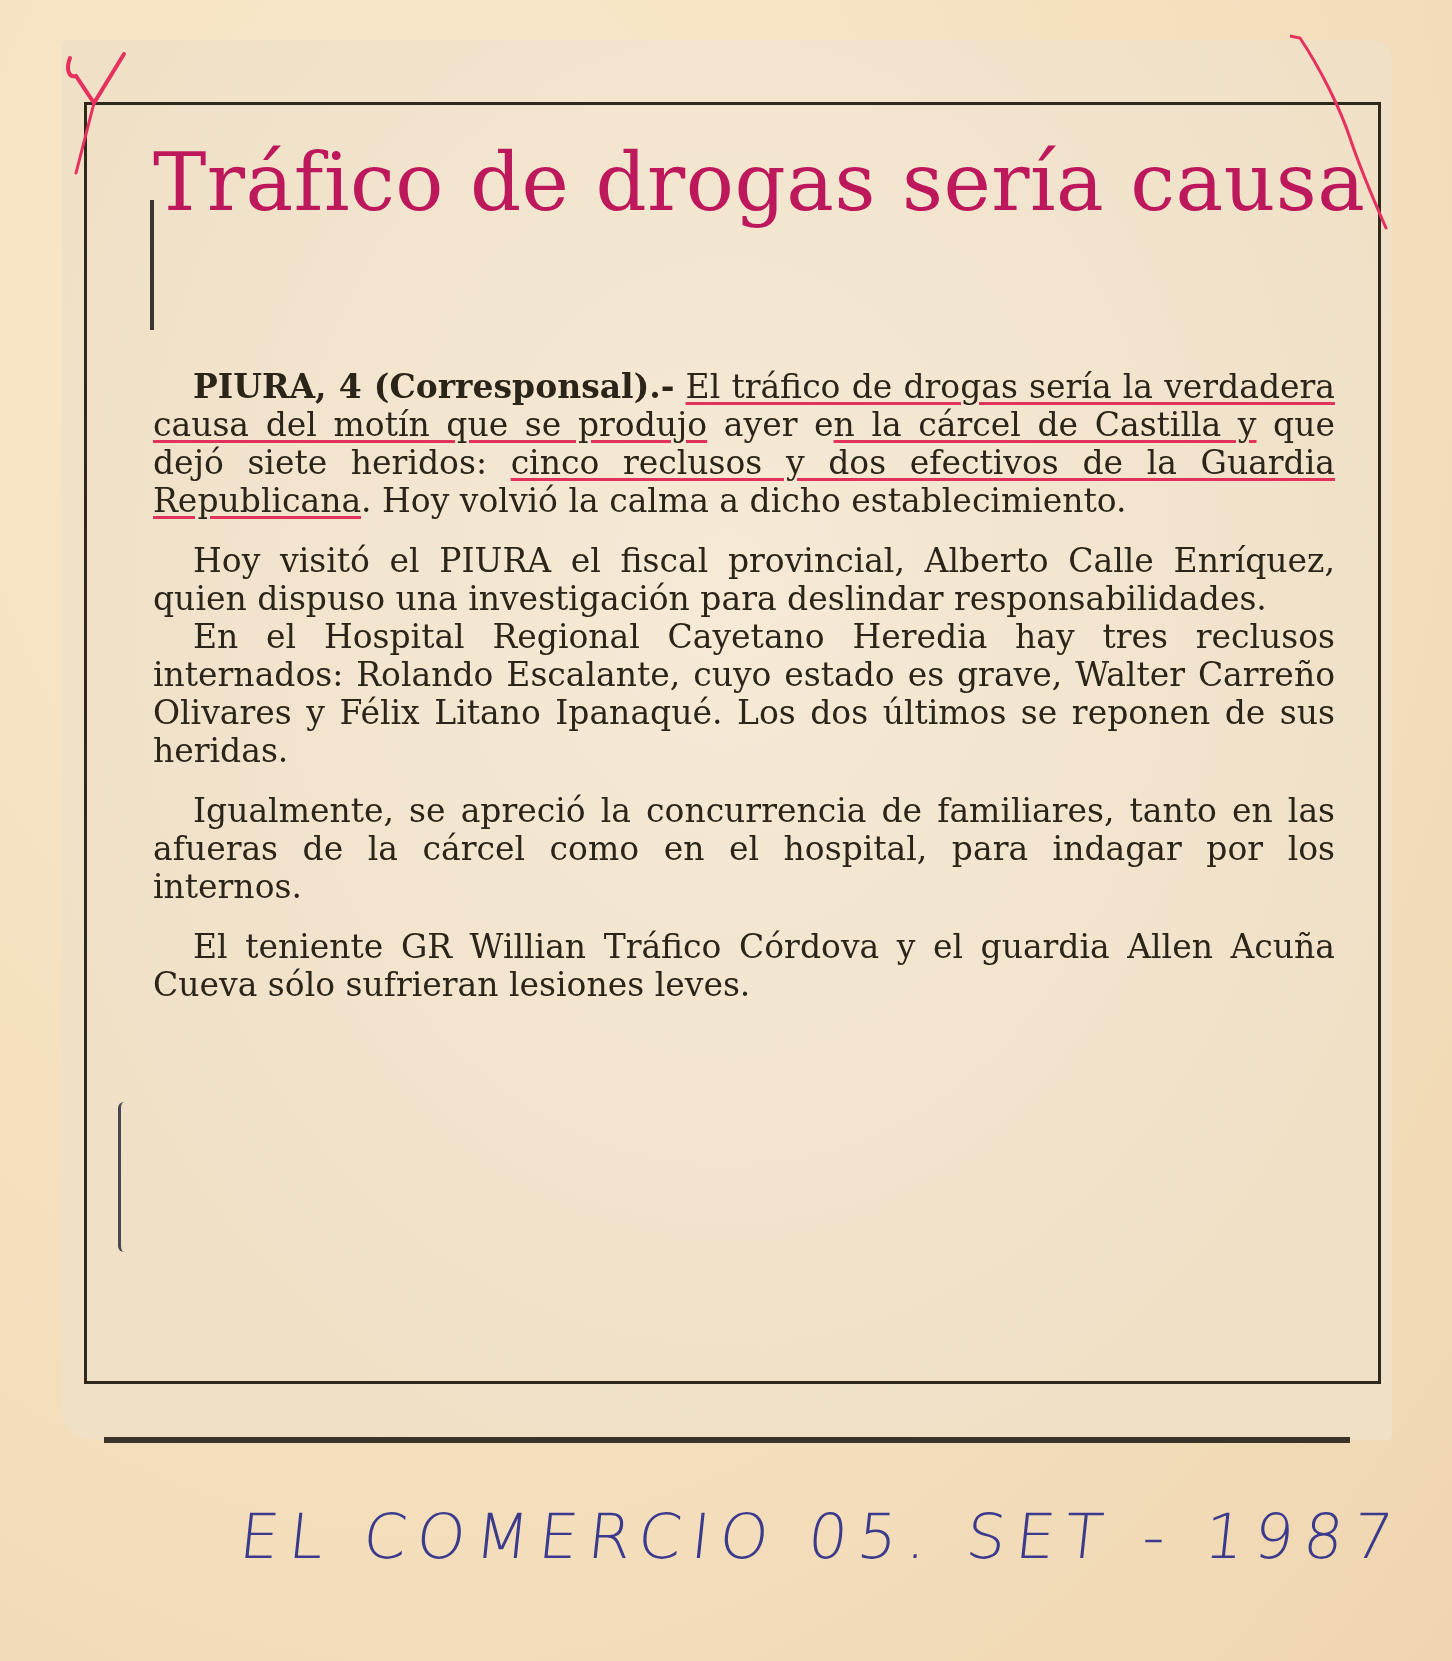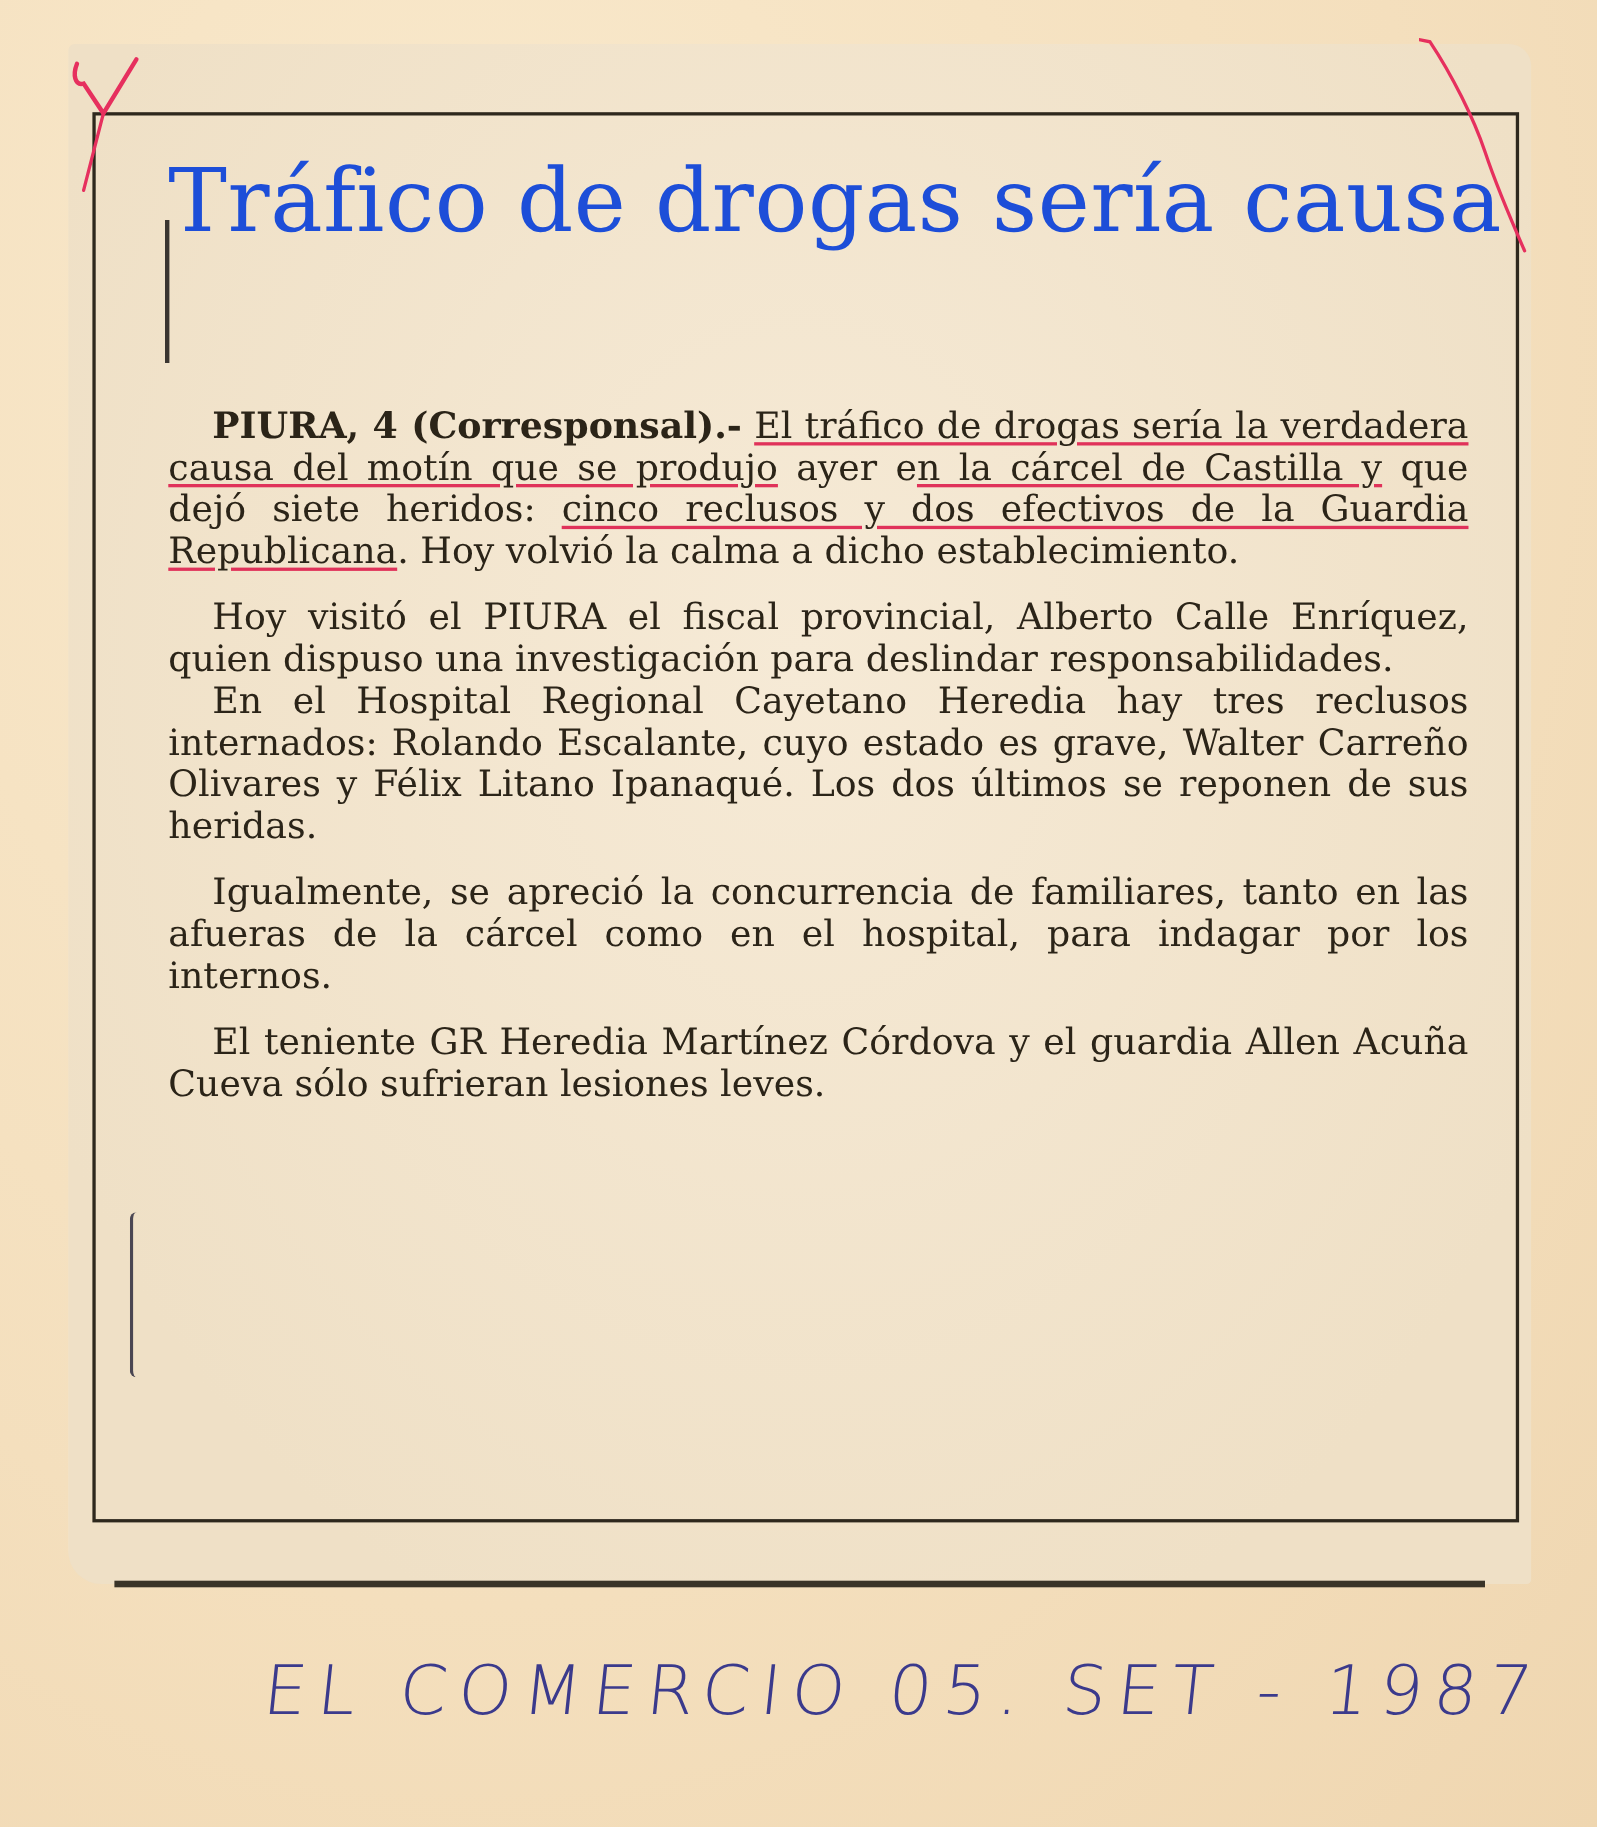--- a/index.html
+++ b/index.html
@@ -19,21 +19,21 @@
     border:3px solid #2e281d; border-left-width:3px;
     box-sizing:border-box;
   }
   .frame-bottom-rule {
     position:absolute; left:104px; top:1437px; width:1246px; height:6px;
     background:#3a3428; filter:blur(0.6px);
   }
   .headline {
     position:absolute; left:153px; top:135px; width:1200px;
     font-family:"DejaVu Serif", serif; font-size:80px; line-height:96px;
-    color:#1d4ed8; letter-spacing:0.5px; margin:0; font-weight:normal;
+    color:#be185d; letter-spacing:0.5px; margin:0; font-weight:normal;
   }
   .headline span { display:block; white-space:nowrap; }
   .body {
     position:absolute; left:153px; top:368px; width:1182px;
     font-family:"DejaVu Serif", serif; font-size:33px; line-height:38px;
     color:#2b2418; text-align:justify;
   }
   .body p { margin:0 0 22px 0; text-indent:40px; }
   .body p.tight { margin-bottom:0; }
   .dateline { font-weight:bold; }
@@ -85,16 +85,16 @@
   <span>Tráfico de drogas sería causa</span>
 </h1>
 
 <div class="body">
   <p>
     <span class="dateline">PIURA, 4 (Corresponsal).-</span><span> </span><span class="underline-red">El tráfico de drogas sería la verdadera causa del motín que se produjo</span><span> ayer e</span><span class="underline-red">n la cárcel de Castilla y</span><span> que dejó siete heridos: </span><span class="underline-red">cinco reclusos y dos efectivos de la Guardia Republicana</span><span>. Hoy volvió la calma a dicho establecimiento.</span>
   </p>
   <p class="tight">Hoy visitó el PIURA el fiscal provincial, Alberto Calle Enríquez, quien dispuso una investigación para deslindar responsabilidades.</p>
   <p>En el Hospital Regional Cayetano Heredia hay tres reclusos internados: Rolando Escalante, cuyo estado es grave, Walter Carreño Olivares y Félix Litano Ipanaqué. Los dos últimos se reponen de sus heridas.</p>
   <p>Igualmente, se apreció la concurrencia de familiares, tanto en las afueras de la cárcel como en el hospital, para indagar por los internos.</p>
-  <p class="tight">El teniente GR Heredia Martínez Córdova y el guardia Allen Acuña Cueva sólo sufrieran lesiones leves.</p>
+  <p class="tight">El teniente GR Willian Tráfico Córdova y el guardia Allen Acuña Cueva sólo sufrieran lesiones leves.</p>
 </div>
 
 <div class="handwritten">EL COMERCIO 05. SET - 1987</div>
 
 </body></html>

